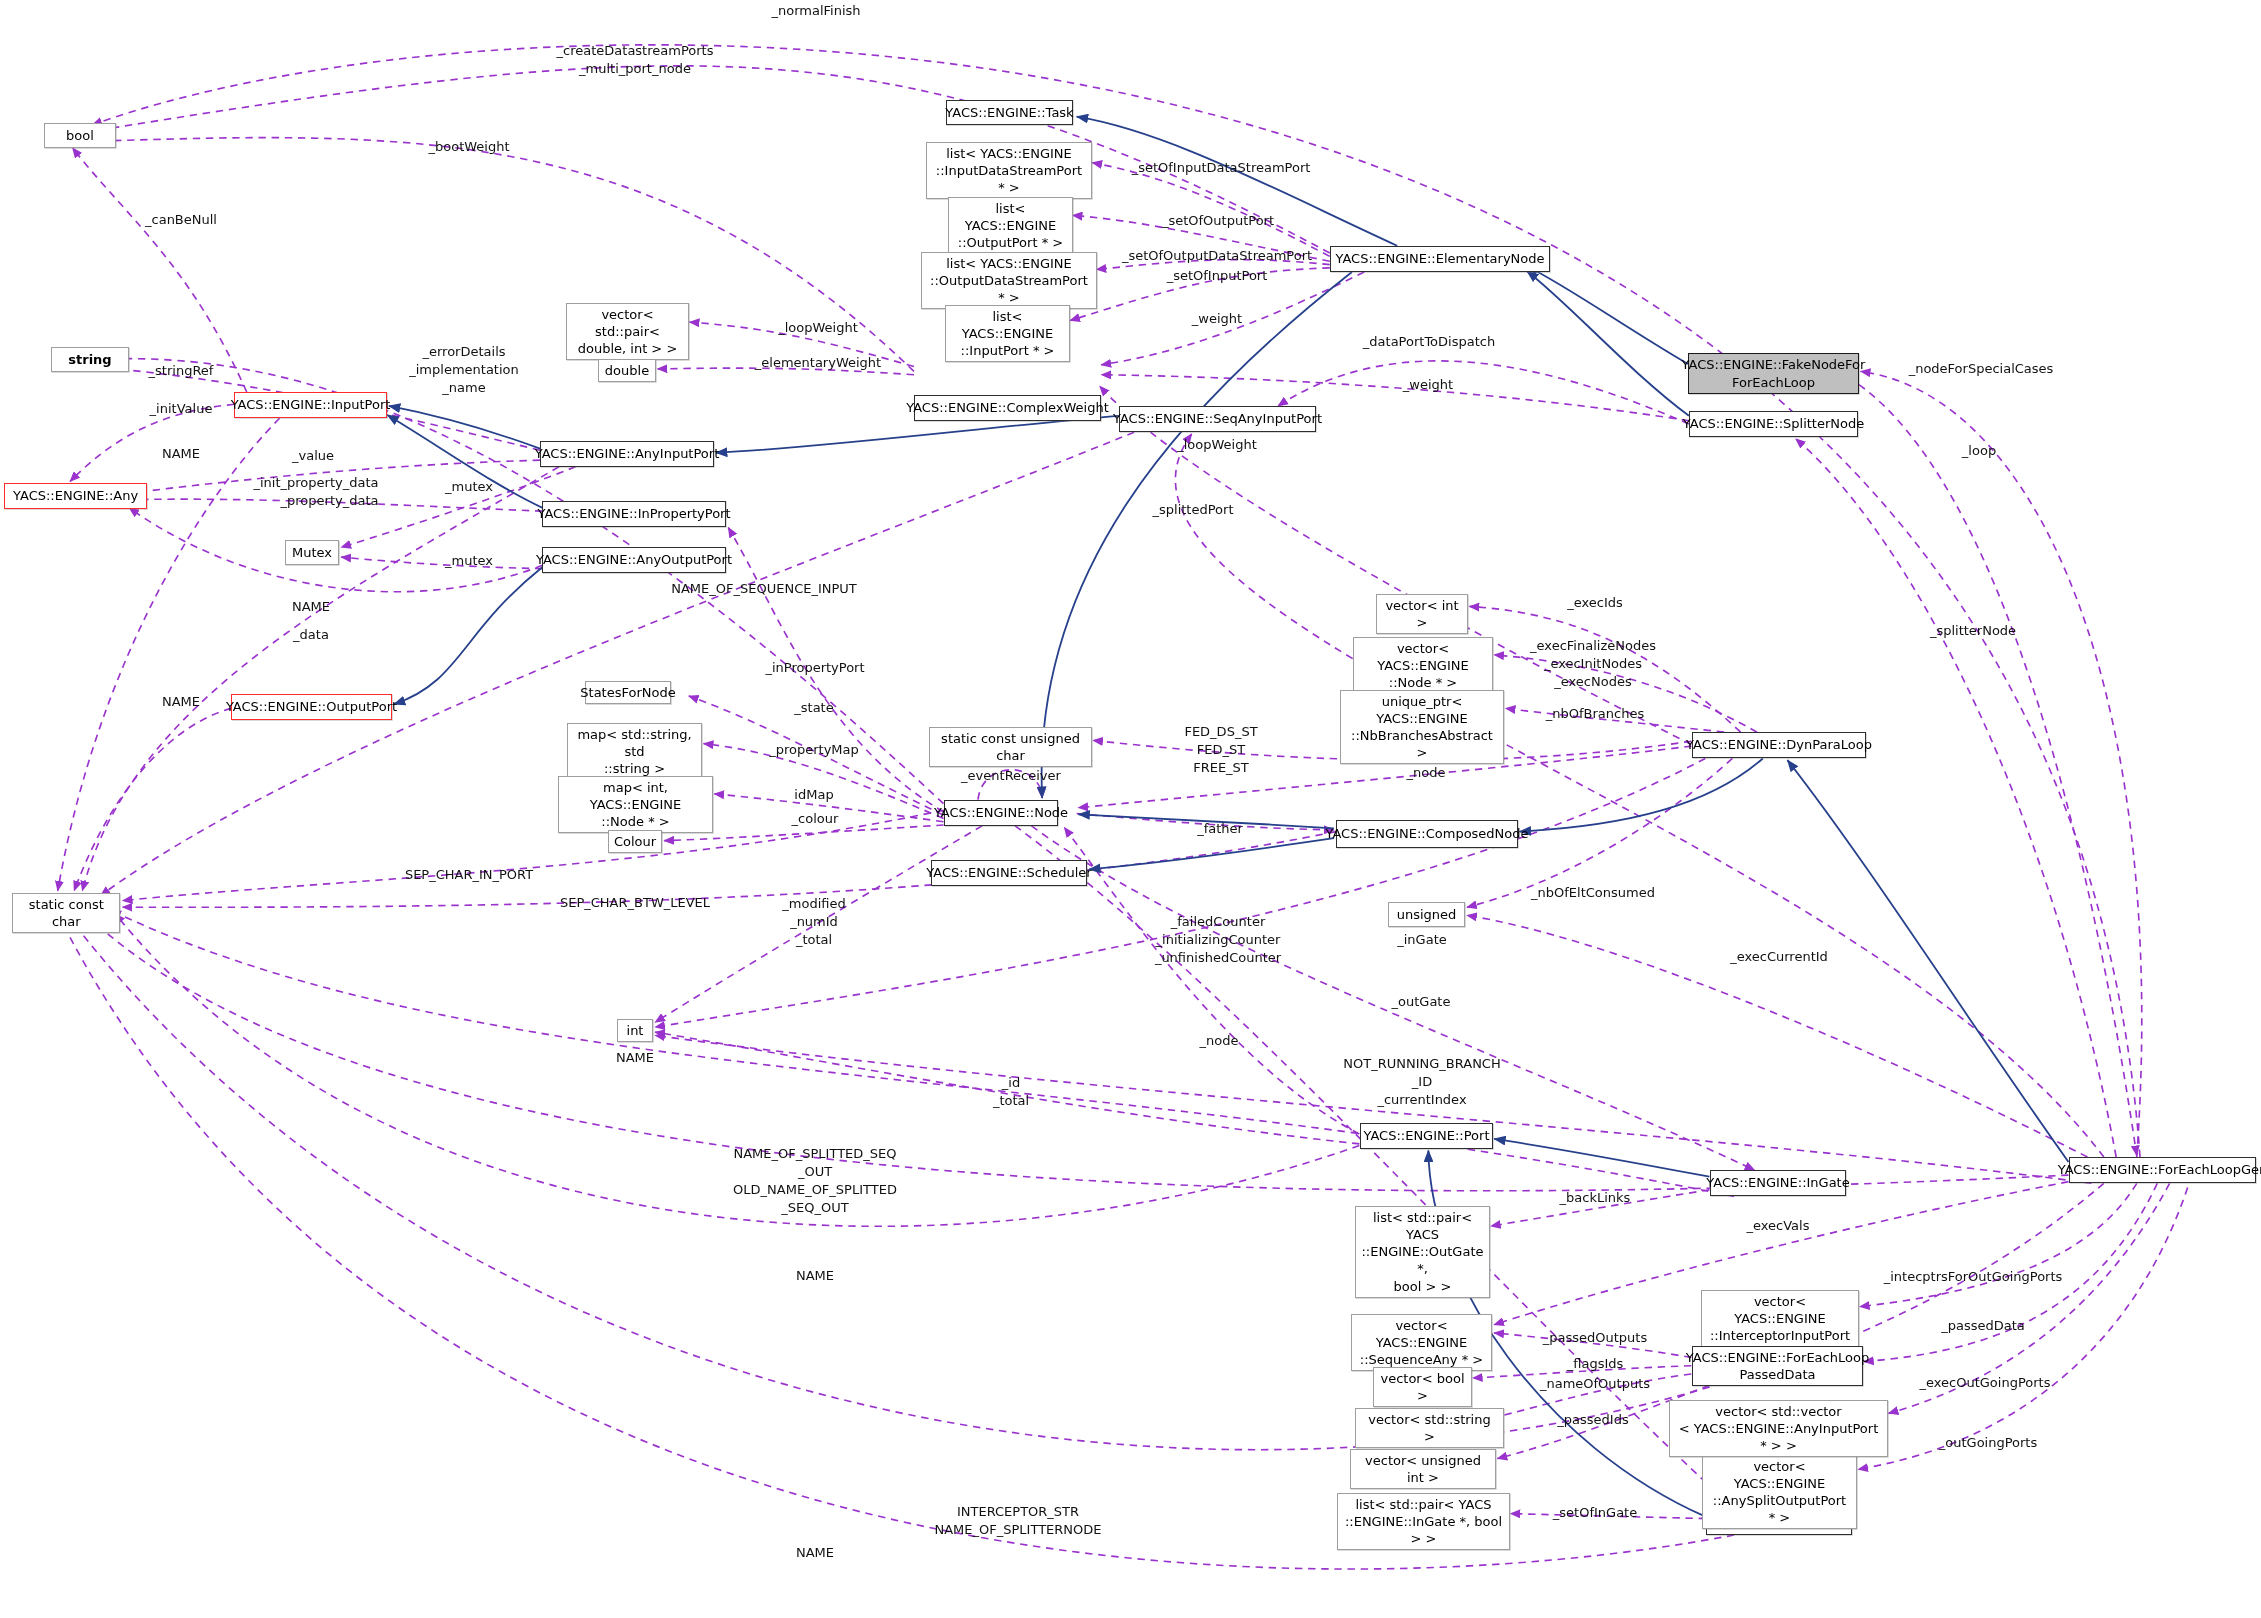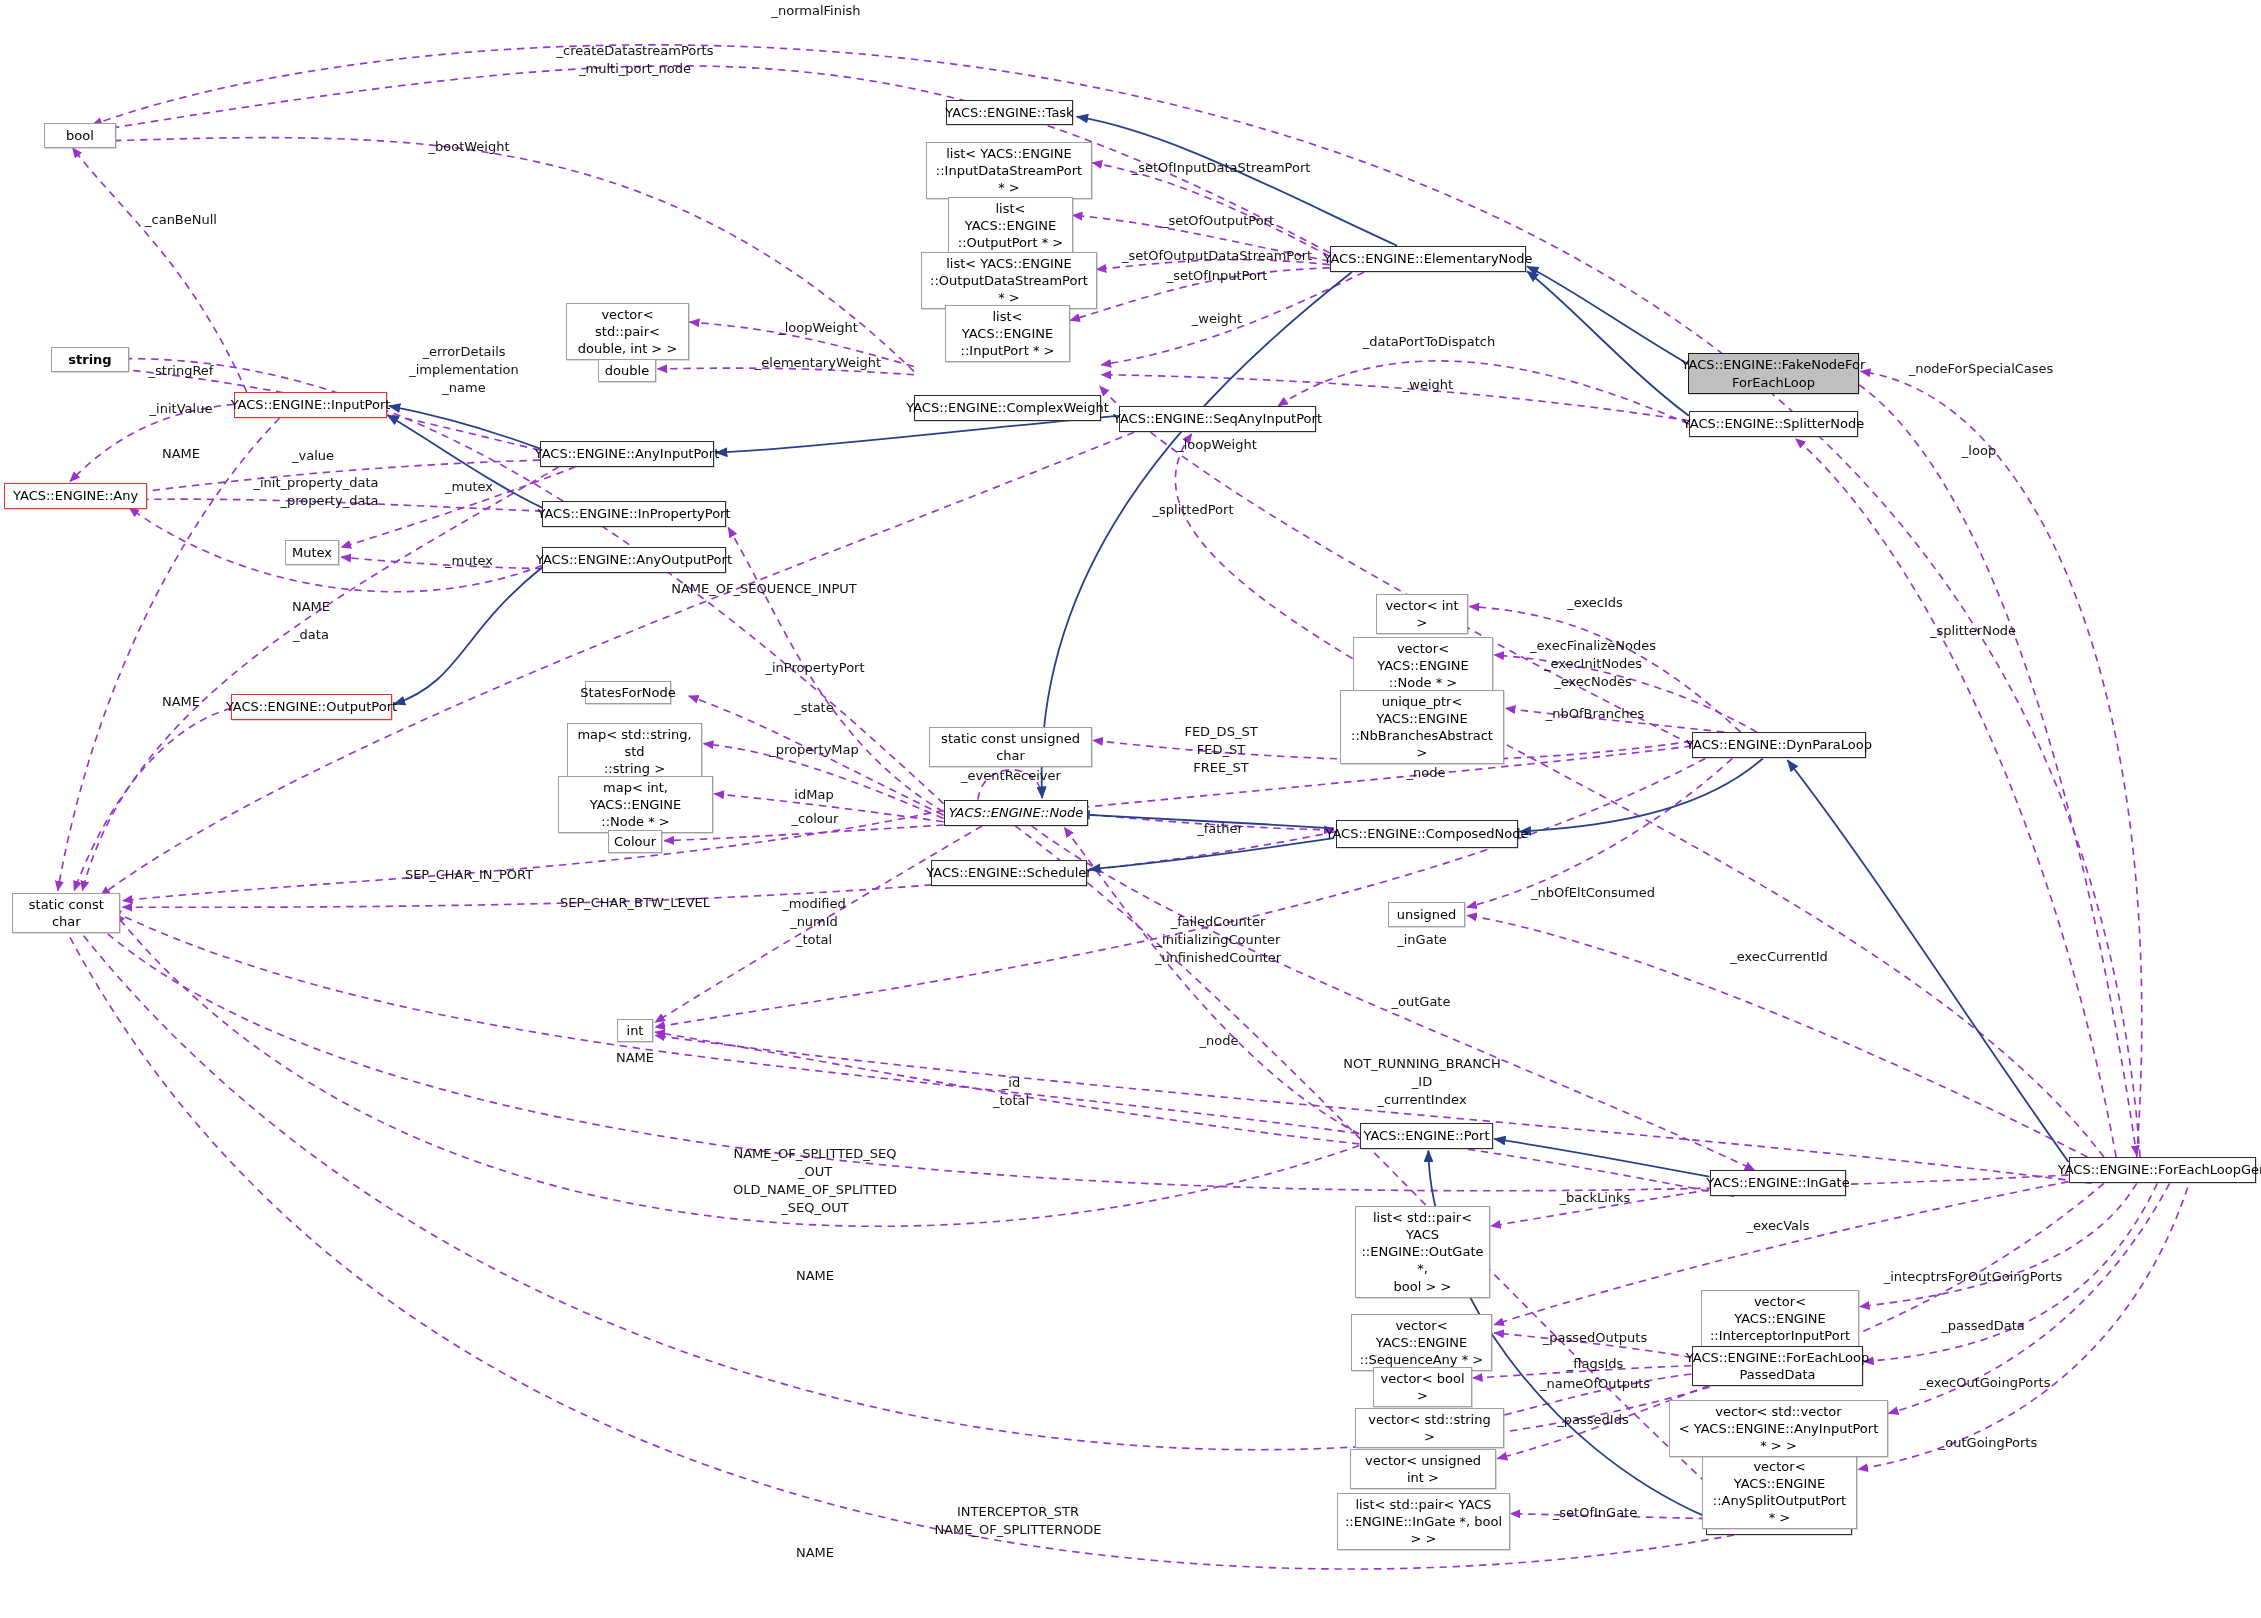--- a/index.html
+++ b/index.html
@@ -135,23 +135,23 @@
     <div class="box " style="left: 926px; top: 142px; width: 166px; min-height: 38px;"><span>list&lt; YACS::ENGINE
 ::InputDataStreamPort * &gt;</span></div>
     <div class="box " style="left: 948px; top: 197px; width: 125px; min-height: 38px;"><span>list&lt; YACS::ENGINE
 ::OutputPort * &gt;</span></div>
     <div class="box " style="left: 921px; top: 252px; width: 176px; min-height: 38px;"><span>list&lt; YACS::ENGINE
 ::OutputDataStreamPort * &gt;</span></div>
     <div class="box " style="left: 945px; top: 305px; width: 125px; min-height: 38px;"><span>list&lt; YACS::ENGINE
 ::InputPort * &gt;</span></div>
     <div class="box cls" style="left: 914px; top: 358px; width: 187px; min-height: 26px; margin-top: 37px;"><span>YACS::ENGINE::ComplexWeight</span></div>
     <div class="box cls" style="left: 1119px; top: 406px; width: 197px; min-height: 26px;"><span>YACS::ENGINE::SeqAnyInputPort</span></div>
-    <div class="box cls" style="left: 1330px; top: 246px; width: 196px; min-height: 26px;"><span>YACS::ENGINE::ElementaryNode</span></div>
+    <div class="box cls" style="left: 1330px; top: 246px; width: 220px; min-height: 26px;"><span>YACS::ENGINE::ElementaryNode</span></div>
     <div class="box " style="left: 929px; top: 727px; width: 163px; min-height: 25px;"><span>static const unsigned char</span></div>
-    <div class="box cls" style="left: 944px; top: 800px; width: 144px; min-height: 26px; font-style: italic;"><span>YACS::ENGINE::Node</span></div>
+    <div class="box cls" style="left: 944px; top: 800px; width: 114px; min-height: 26px;"><span>YACS::ENGINE::Node</span></div>
     <div class="box cls" style="left: 931px; top: 860px; width: 156px; min-height: 26px;"><span>YACS::ENGINE::Scheduler</span></div>
     <div class="box cls" style="left: 1336px; top: 820px; width: 182px; min-height: 28px;"><span>YACS::ENGINE::ComposedNode</span></div>
     <div class="box target cls" style="left: 1688px; top: 353px; width: 171px; min-height: 41px;"><span>YACS::ENGINE::FakeNodeFor
 ForEachLoop</span></div>
     <div class="box cls" style="left: 1689px; top: 411px; width: 169px; min-height: 26px;"><span>YACS::ENGINE::SplitterNode</span></div>
     <div class="box cls" style="left: 1692px; top: 732px; width: 174px; min-height: 26px;"><span>YACS::ENGINE::DynParaLoop</span></div>
     <div class="box " style="left: 1376px; top: 594px; width: 92px; min-height: 25px;"><span>vector&lt; int &gt;</span></div>
     <div class="box " style="left: 1353px; top: 637px; width: 140px; min-height: 38px;"><span>vector&lt; YACS::ENGINE
 ::Node * &gt;</span></div>
     <div class="box " style="left: 1340px; top: 690px; width: 164px; min-height: 38px;"><span>unique_ptr&lt; YACS::ENGINE

